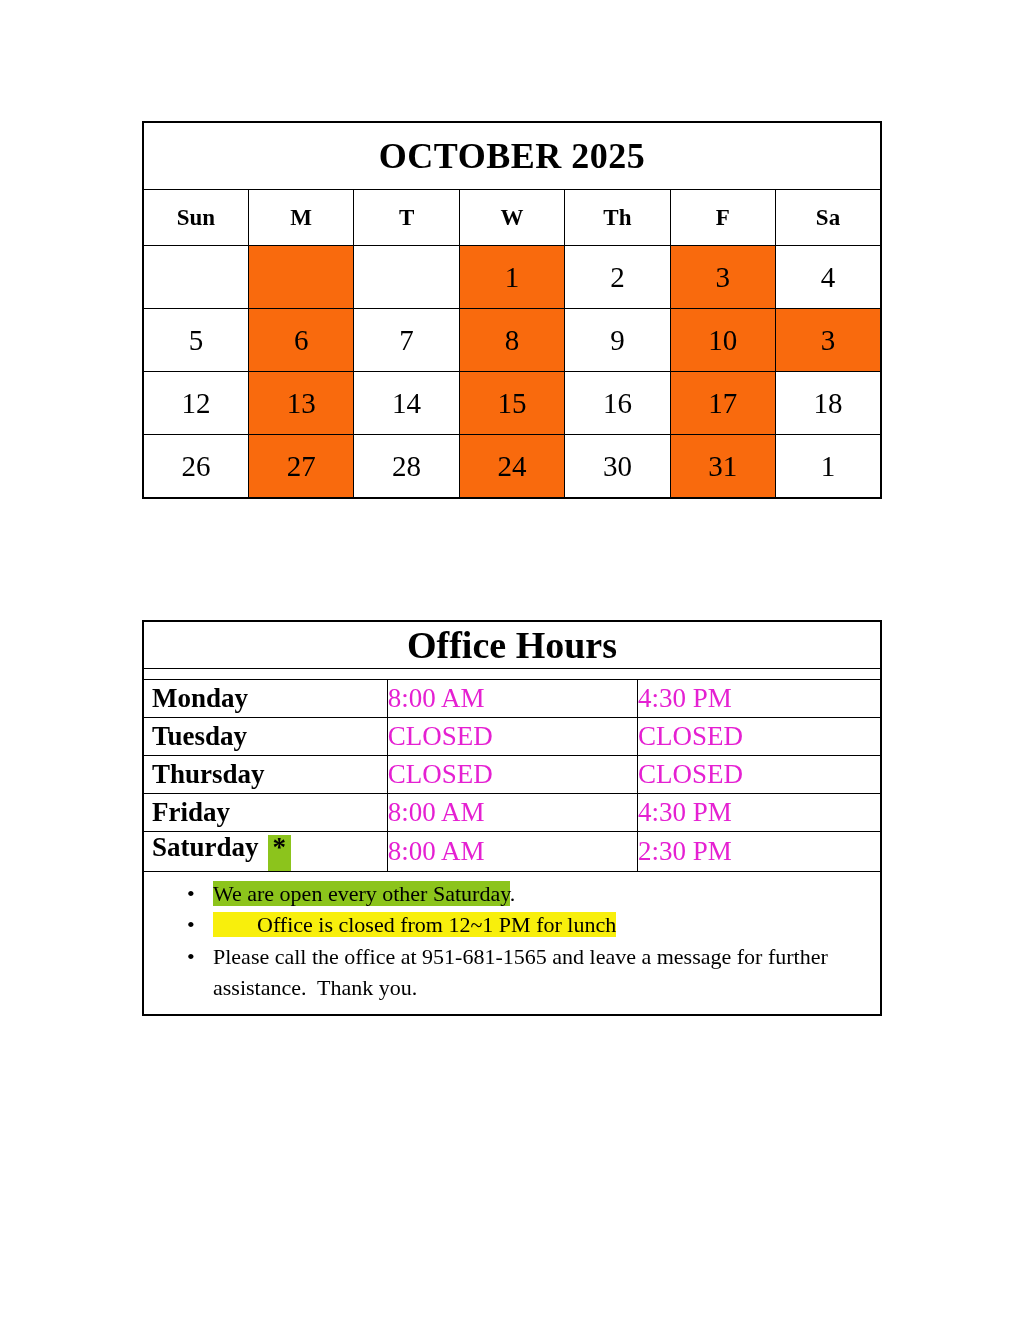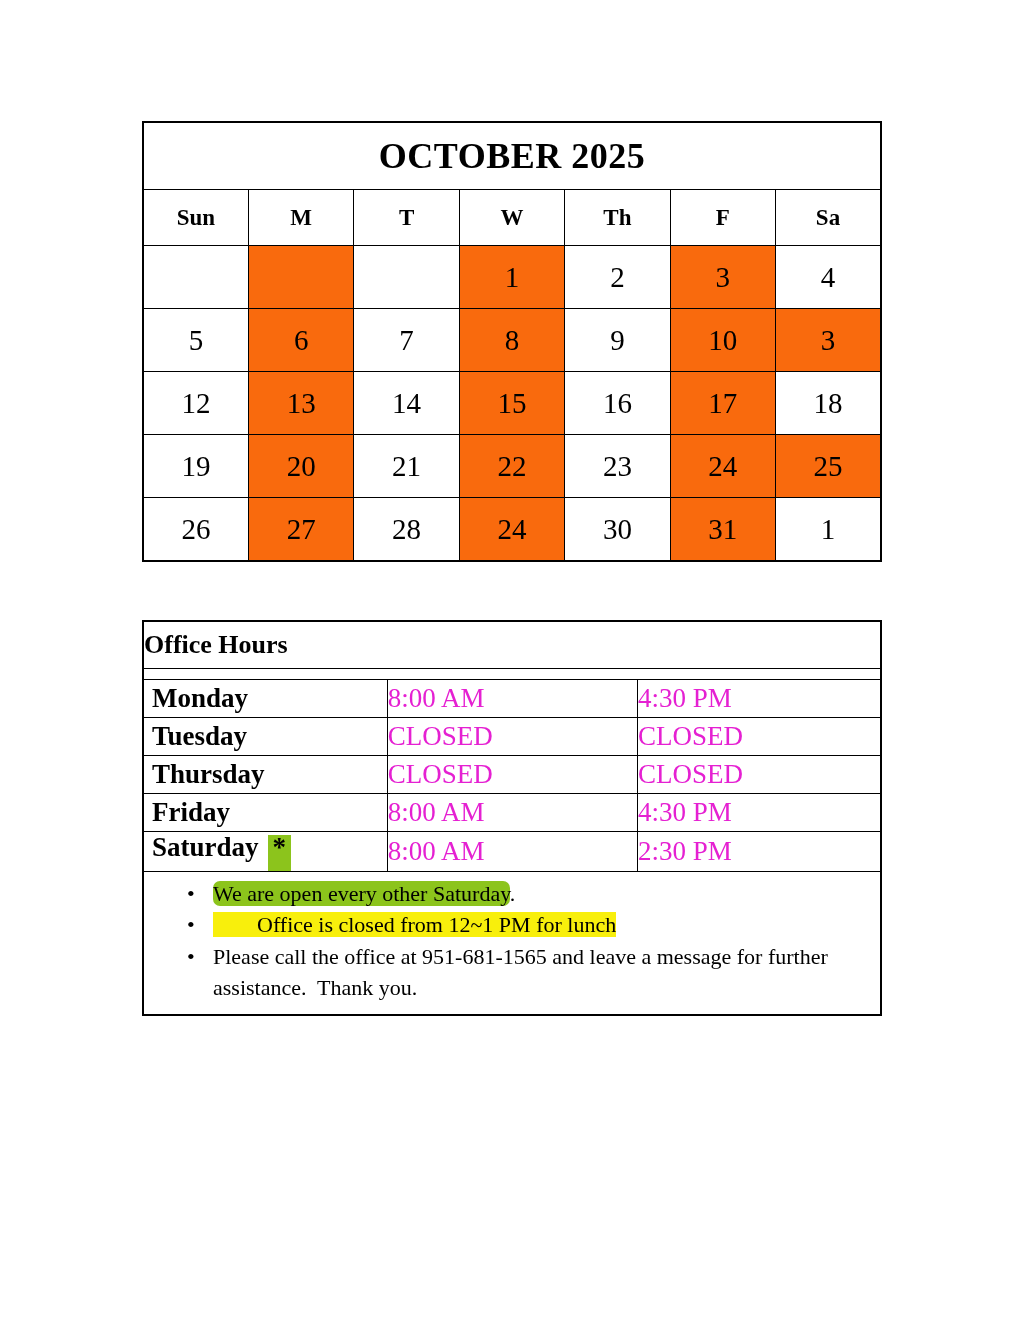--- a/index.html
+++ b/index.html
@@ -49,21 +49,21 @@
   .legend-swatch { width: 94px; background: var(--orange); border-right: 2px solid var(--ink); }
   .legend-label {
     flex: 1; display: flex; align-items: center; justify-content: center;
     font-size: 26px;
   }
 
   
   .office-wrap { position: absolute; left: 142px; top: 620px; width: 740px; }
   #office-table { border: 2.5px solid var(--ink); }
   #office-table td { border: 1.5px solid var(--ink); vertical-align: middle; padding: 0; }
-  .office-title { height: 46px; font-size: 26px; font-weight: bold; }
+  .office-title { height: 46px; text-align: center; font-size: 38px; font-weight: bold; }
   .spacer-row td { height: 10px; }
   .day-cell { height: 37px; font-size: 27px; font-weight: bold; padding-left: 8px !important; }
   .time-cell { font-size: 27px; color: var(--magenta); }
   .sat-star {
     display: inline-block;
     background: var(--green);
     margin-left: 9px;
     padding: 2px 5px 14px 5px;
     line-height: 20px;
     font-weight: bold;
@@ -75,21 +75,21 @@
     font-size: 22px;
     line-height: 1.43;
     white-space: pre-wrap;
   }
   #notes-list li::before {
     content: "\2022";
     position: absolute;
     left: -26px;
     top: 0;
   }
-  .hl-green  { background: var(--green); border-radius: 7px; }
+  .hl-green  { background: var(--green); }
   .hl-yellow { background: var(--yellow); padding-left: 44px; }
 </style>
 </head>
 <body>
 
 <div class="page">
 
   <div class="cal-wrap">
     <table id="calendar-table">
       <thead>
@@ -126,29 +126,20 @@
             <td class="cal-day open">3</td>
           </tr>
           <tr>
             <td class="cal-day">12</td>
             <td class="cal-day open">13</td>
             <td class="cal-day">14</td>
             <td class="cal-day open">15</td>
             <td class="cal-day">16</td>
             <td class="cal-day open">17</td>
             <td class="cal-day">18</td>
-          </tr>
-          <tr>
-            <td class="cal-day">19</td>
-            <td class="cal-day open">20</td>
-            <td class="cal-day">21</td>
-            <td class="cal-day open">22</td>
-            <td class="cal-day">23</td>
-            <td class="cal-day open">24</td>
-            <td class="cal-day open">25</td>
           </tr>
           <tr>
             <td class="cal-day">26</td>
             <td class="cal-day open">27</td>
             <td class="cal-day">28</td>
             <td class="cal-day open">24</td>
             <td class="cal-day">30</td>
             <td class="cal-day open">31</td>
             <td class="cal-day">1</td>
           </tr>

